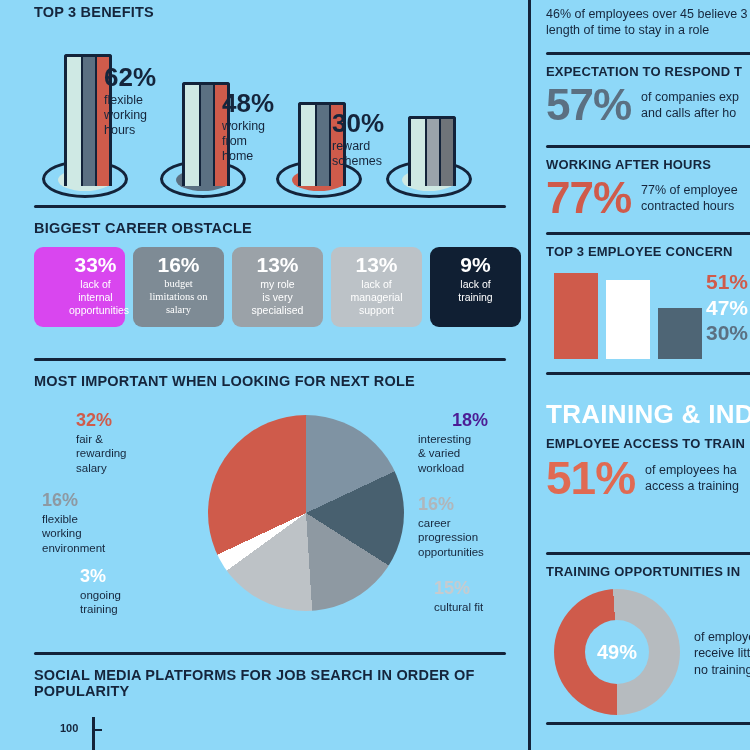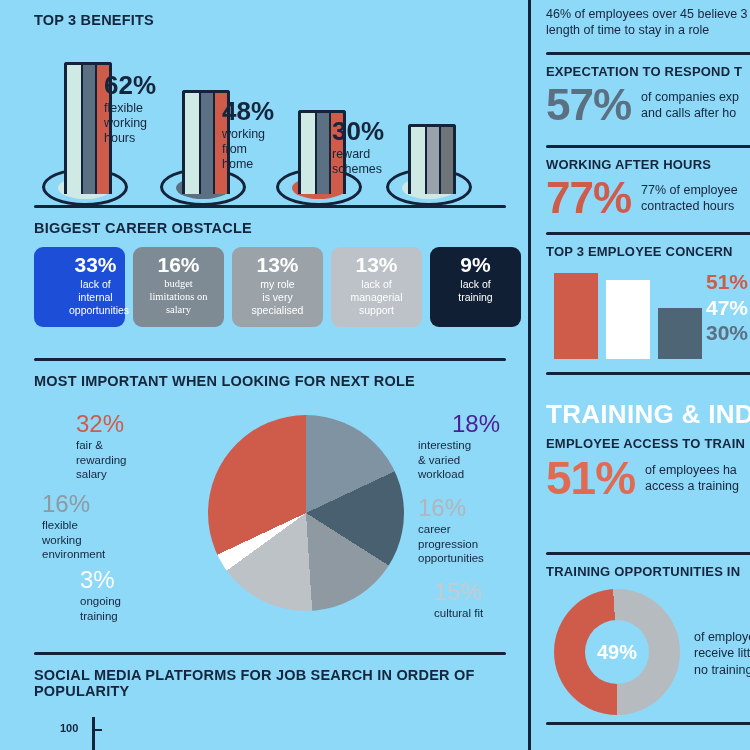--- a/index.html
+++ b/index.html
@@ -38,21 +38,21 @@
     font-size: 26px;
     color: #ffffff;
     letter-spacing: .3px;
     white-space: nowrap;
   }
   .rule {
     height: 3px; background: #13233a; border-radius: 2px;
   }
 
   
-  #benefits { position: absolute; left: 34px; top: 12px; width: 490px; }
+  #benefits { position: absolute; left: 34px; top: 4px; width: 490px; }
   #benefits .bars { position: relative; height: 170px; margin-top: 8px; }
   .pillar { position: absolute; bottom: 0; }
   .pillar .ring {
     position: absolute; left: 0; bottom: 0;
     width: 86px; height: 38px;
     border: 3px solid #13233a;
     border-radius: 50%;
   }
   .pillar .ring-fill {
     position: absolute; left: 16px; bottom: 7px;
@@ -95,21 +95,21 @@
 
   
   #pie-sec { position: absolute; left: 34px; top: 358px; width: 490px; }
   #pie-sec .rule { width: 472px; }
   #pie-sec .body { position: relative; height: 250px; margin-top: 14px; }
   #pie {
     position: absolute; left: 174px; top: 12px;
     width: 196px; height: 196px; border-radius: 50%;
   }
   .pie-lab { position: absolute; }
-  .pie-lab .pct { font-size: 24px; font-weight: normal; line-height: 1.1; }
+  .pie-lab .pct { font-size: 18px; font-weight: bold; line-height: 1.1; }
   .pie-lab .txt { font-size: 11.5px; color: #16263c; line-height: 1.25; margin-top: 1px; }
   .pie-lab.r { text-align: left; }
   .pie-lab.l { text-align: left; }
 
   
   #social { position: absolute; left: 34px; top: 652px; width: 490px; }
   #social .rule { width: 472px; }
   #social .heading { margin-top: 12px; }
   #social .axis-wrap { position: relative; height: 50px; margin-top: 10px; }
   #social .y-axis {
@@ -222,21 +222,21 @@
 schemes</div>
         </div>
 
       </div>
     </section>
 
     <section id="obstacle">
       <div class="rule"></div>
       <div class="sec-title" style="margin-top:12px;">BIGGEST CAREER OBSTACLE</div>
       <div class="cards">
-        <div class="ocard" style="background:#1d4ed8;padding-left:32px;">
+        <div class="ocard" style="background:#d946ef;padding-left:32px;">
           <div class="pct">33%</div>
           <div class="txt" style="white-space:pre-line;">lack of
 internal
 opportunities</div>
         </div>
         <div class="ocard" style="background:#7e8b95;">
           <div class="pct">16%</div>
           <div class="txt" style="white-space:pre-line;font-family:Liberation Serif, serif;">budget
 limitations on
 salary</div>

